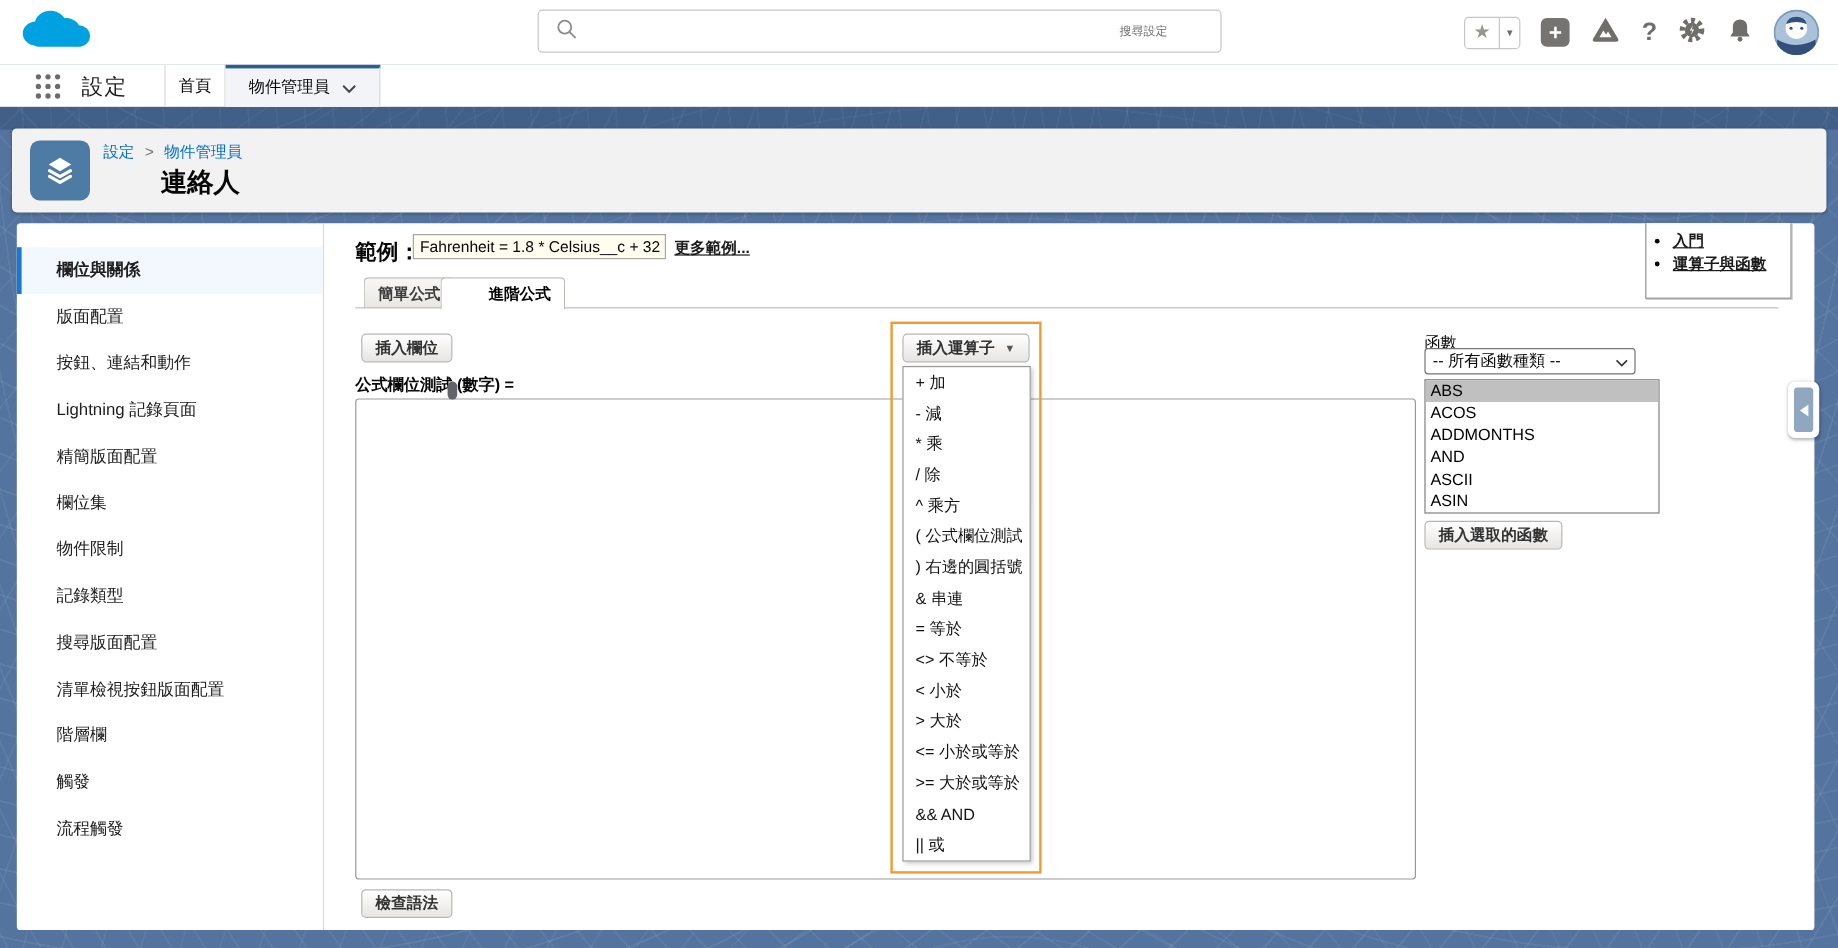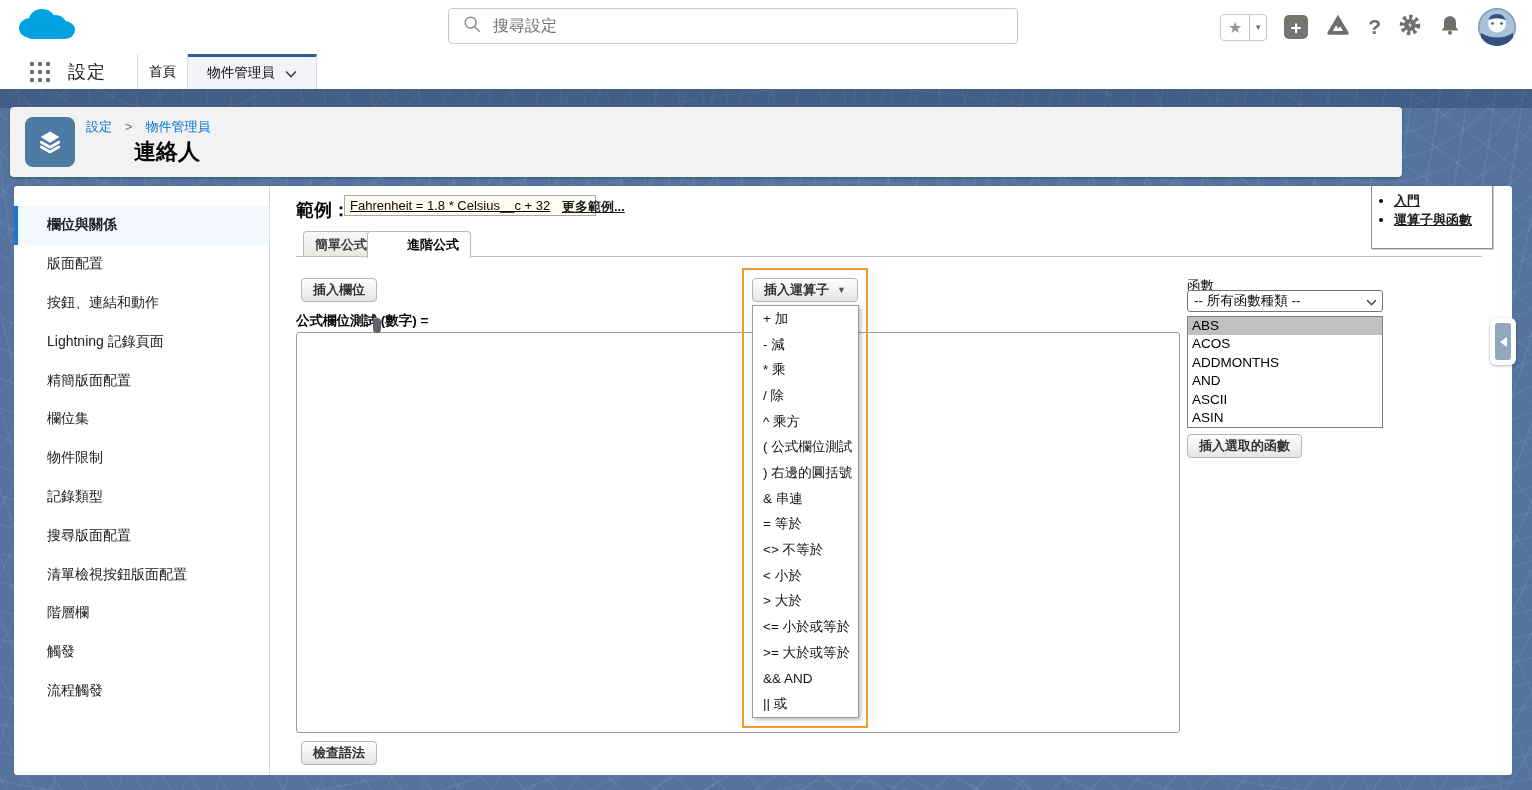--- a/index.html
+++ b/index.html
@@ -23,42 +23,42 @@
   .page-bg::before{ content:""; position:absolute; left:0; top:0; right:0; height:19px; background:rgba(12,35,66,.25); }
 
   
   .top-header { position:absolute; left:0; top:0; width:1532px; height:54px; background:#fff; z-index:10; }
   .cloud-logo { position:absolute; left:16px; top:5px; }
   .global-search {
     position:absolute; left:448px; top:8px; width:570px; height:36px;
     border:1px solid #c9c7c5; border-radius:4px; background:#fff;
     display:flex; align-items:center; padding-left:14px; gap:12px;
   }
-  .global-search input { border:none; outline:none; font-size:16px; width:480px; font-family:inherit; color:#000000; }
+  .global-search input { border:none; outline:none; font-size:10px; width:480px; font-family:inherit; color:#000000;text-align:right; }
   .global-search input::placeholder { color:#706e6b; }
   .header-actions { position:absolute; right:16px; top:8px; height:38px; display:flex; align-items:center; gap:17px; z-index:11; }
   .fav-group { display:flex; height:27px; border:1px solid #c9c7c5; border-radius:4px; background:#fff; overflow:hidden; }
   .fav-star { width:28px; display:flex; align-items:center; justify-content:center; color:#99958f; font-size:16px; }
   .fav-caret { width:17px; display:flex; align-items:center; justify-content:center; border-left:1px solid #c9c7c5; color:#706e6b; font-size:8px; }
   .plus-tile { width:24px; height:24px; border-radius:5px; background:#767470; color:#fff; font-size:19px; font-weight:bold; display:flex; align-items:center; justify-content:center; line-height:1; }
   .q-icon { color:#706e6b; font-size:21px; font-weight:bold; }
   .avatar { width:38px; height:38px; border-radius:50%; overflow:hidden; }
 
   
   .navbar { position:absolute; left:0; top:54px; width:1532px; height:35px; background:#fff; z-index:10; }
   .waffle { position:absolute; left:28px; top:6px; }
   .app-name { position:absolute; left:68px; top:6px; font-size:18px; color:#1b1b1b; letter-spacing:1px; }
   .nav-tab { position:absolute; top:0; height:35px; display:flex; align-items:center; justify-content:center; font-size:13.5px; color:#080707; gap:10px; }
   .nav-tab-home { left:137px; width:51px; border-left:1px solid #dddbda; border-right:1px solid #dddbda; }
   .nav-tab-obj  { left:188px; width:129px; background:#f2f4f7; border-right:1px solid #dddbda; border-top:3px solid #2c5e8f; }
 
   
   .page-header-card {
-    position:absolute; left:10px; top:107px; width:1392px; height:70px;
-    background:#f3f2f2; border-radius:4px; box-shadow:0 1px 3px rgba(0,0,0,.25); z-index:5;font-family:Liberation Mono, monospace;
+    position:absolute; left:10px; top:107px; width:1512px; height:70px;
+    background:#f3f2f2; border-radius:4px; box-shadow:0 1px 3px rgba(0,0,0,.25); z-index:5;
   }
   .obj-icon { position:absolute; left:15px; top:10px; width:50px; height:50px; border-radius:8px; background:#4e7ba3; display:flex; align-items:center; justify-content:center; }
   .breadcrumb { position:absolute; left:76px; top:11px; font-size:13px; }
   .breadcrumb a { color:#0070d2; text-decoration:none; }
   .crumb-sep { color:#747474; margin:0 5px; }
   .page-title { position:absolute; left:76px; top:30px; font-size:22px; font-weight:bold; color:#080707;margin-left:48px; }
 
   
   .content-card {
     position:absolute; left:14px; top:186px; width:1498px; height:589px;
@@ -67,21 +67,21 @@
   .sidebar { position:absolute; left:0; top:0; width:256px; height:589px; border-right:1px solid #dcdbd9; padding-top:20px; }
   .sidebar ul { list-style:none; }
   .sidebar li {
     height:38.8px; display:flex; align-items:center; padding-left:33px;
     font-size:14px; color:#202020; cursor:pointer;
   }
   .sidebar li.selected { background:#f2f8fe; border-left:4px solid #1779d4; padding-left:29px; font-weight:bold; }
 
   
   .ex-label { position:absolute; left:282px; top:12px; font-size:18px; font-weight:bold; }
-  .ex-box { position:absolute; left:330px; top:9px; width:252px; height:21px; border:1px solid #a9a7a4; background:#fffdf0; font-size:13px; line-height:19px; padding:0 5px; white-space:nowrap;text-decoration:underline; }
+  .ex-box { position:absolute; left:330px; top:9px; width:211px; height:21px; border:1px solid #a9a7a4; background:#fffdf0; font-size:13px; line-height:19px; padding:0 5px; white-space:nowrap; }
   .more-link { position:absolute; left:548px; top:12px; font-size:13px; font-weight:bold; color:#1b1b1b; text-decoration:underline; }
 
   .tab-line { position:absolute; left:282px; top:70px; width:1186px; height:1px; background:#c3c1bd; z-index:1; }
   .ftab { position:absolute; top:45px; height:26px; border:1px solid #bdbab5; border-bottom:none; border-radius:4px 4px 0 0; font-size:13px; font-weight:bold; padding:0 11px; display:flex; align-items:center; }
   .ftab-simple { left:289px; background:linear-gradient(#f8f7f5,#e9e7e4); color:#3c3c3c; z-index:0; }
   .ftab-adv { left:353px; height:27px; background:#fff; color:#000; z-index:2;padding-left:39px; }
 
   .sf-btn {
     font-family:inherit; font-size:13px; font-weight:bold; color:#333;
     background:linear-gradient(#ffffff,#e7e5e3); border:1px solid #b7b5b2; border-radius:4px;
@@ -101,21 +101,21 @@
   .op-caret { font-size:9px; color:#555; }
   .op-menu {
     position:absolute; left:738px; top:119px; width:107px; z-index:6;
     background:#fff; border:1px solid #9b9b9b; box-shadow:2px 2px 4px rgba(0,0,0,.25); list-style:none;
   }
   .op-menu li { height:25.7px; display:flex; align-items:center; padding-left:10px; font-size:13.5px; color:#121212; white-space:nowrap; cursor:pointer; }
 
   
   .fn-label { position:absolute; left:1173px; top:91px; font-size:13.5px; }
   .fn-select {
-    position:absolute; left:1173px; top:104px; width:196px; height:22px;
+    position:absolute; left:1173px; top:104px; width:176px; height:22px;
     border:1px solid #767676; border-radius:3px; background:#fff; font-size:13.5px;
     display:flex; align-items:center; justify-content:space-between; padding:0 5px 0 6px; cursor:pointer;
   }
   .fn-list { position:absolute; left:1173px; top:130px; width:196px; height:112px; border:1px solid #7f7f7f; background:#fff; list-style:none; overflow:hidden; }
   .fn-list li { height:18.4px; line-height:18.4px; padding-left:4px; font-size:13.5px; color:#000; cursor:pointer; }
   .fn-list li.selected { background:#c0c0c0; }
   .fn-thumb { position:absolute; right:1131px; top:132px; width:8px; height:15px; background:#62636a; border-radius:4px; z-index:3; }
   .fn-insert-btn { position:absolute; left:1173px; top:248px; }
 
   

